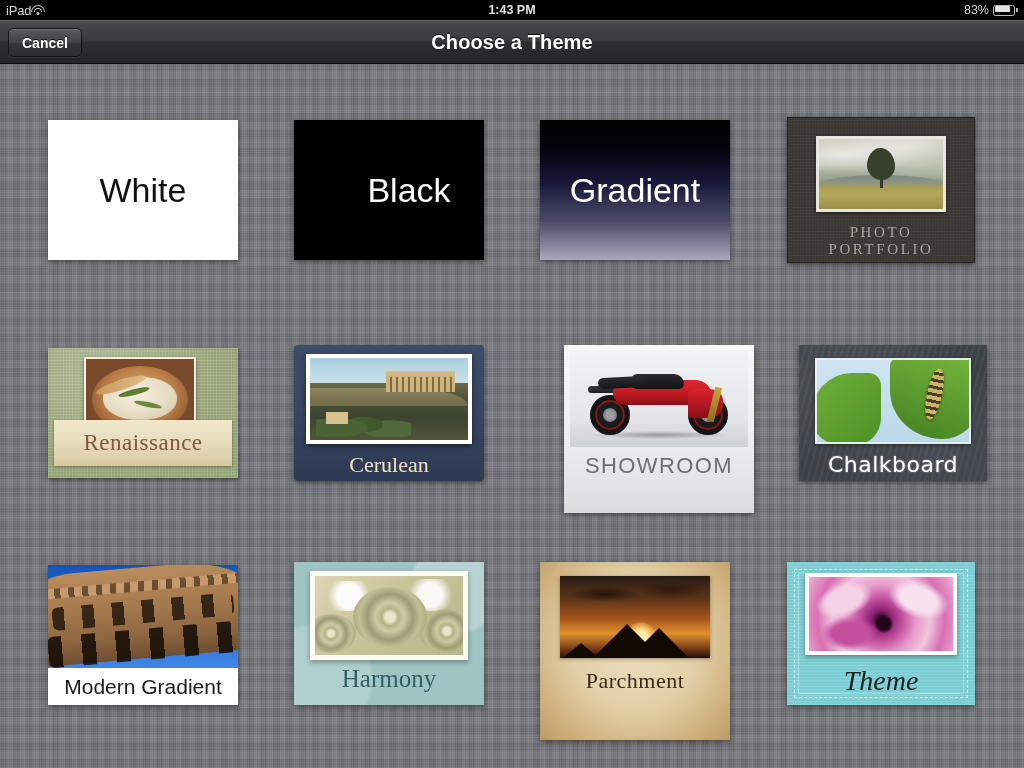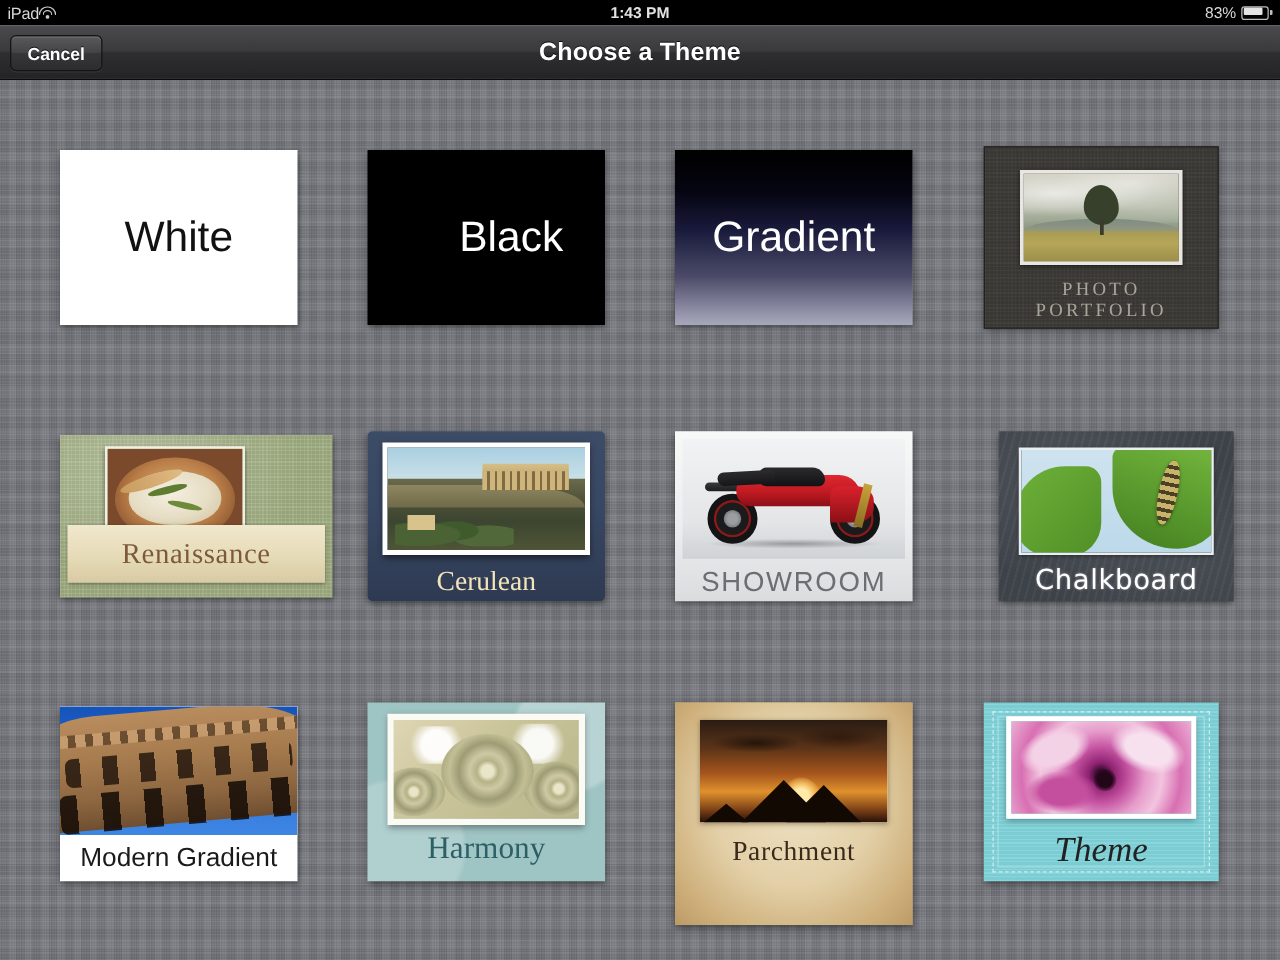--- a/index.html
+++ b/index.html
@@ -484,21 +484,21 @@
               <div class="field"></div>
             <div class="canopy"></div>
               <div class="trunk"></div>
           </div>
         </div>
         <div class="lbl">PHOTO PORTFOLIO</div>
       </div>
     </div>
 
     <div class="theme-cell" style="left:48px; top:284px;">
-      <div class="thumb t-renaissance" style="width:218px;height:130px;">
+      <div class="thumb t-renaissance" style="width:190px;height:130px;">
         <div class="rphoto">
           <div class="scene-risotto">
             <div class="bowl"></div>
               <div class="rice"></div>
               <div class="herb1"></div>
             <div class="herb2"></div>
               <div class="spoon"></div>
               <div class="rosemary"></div>
           </div>
         </div>
@@ -518,21 +518,21 @@
             <div class="temple"></div>
               <div class="trees"></div>
               <div class="house"></div>
           </div>
         </div>
         <div class="lbl">Cerulean</div>
       </div>
     </div>
 
     <div class="theme-cell" style="left:540px; top:281px;">
-      <div class="thumb t-showroom" style="width:190px;height:136px;">
+      <div class="thumb t-showroom" style="width:190px;height:168px;margin-left:24px;">
         <div class="sphoto">
           <div class="scene-bike">
             <div class="shadow"></div>
             <div class="wheel rear"></div>
               <div class="wheel front"></div>
             <div class="exhaust"></div>
               <div class="body"></div>
               <div class="fairing"></div>
             <div class="tank"></div>
               <div class="seat"></div>

